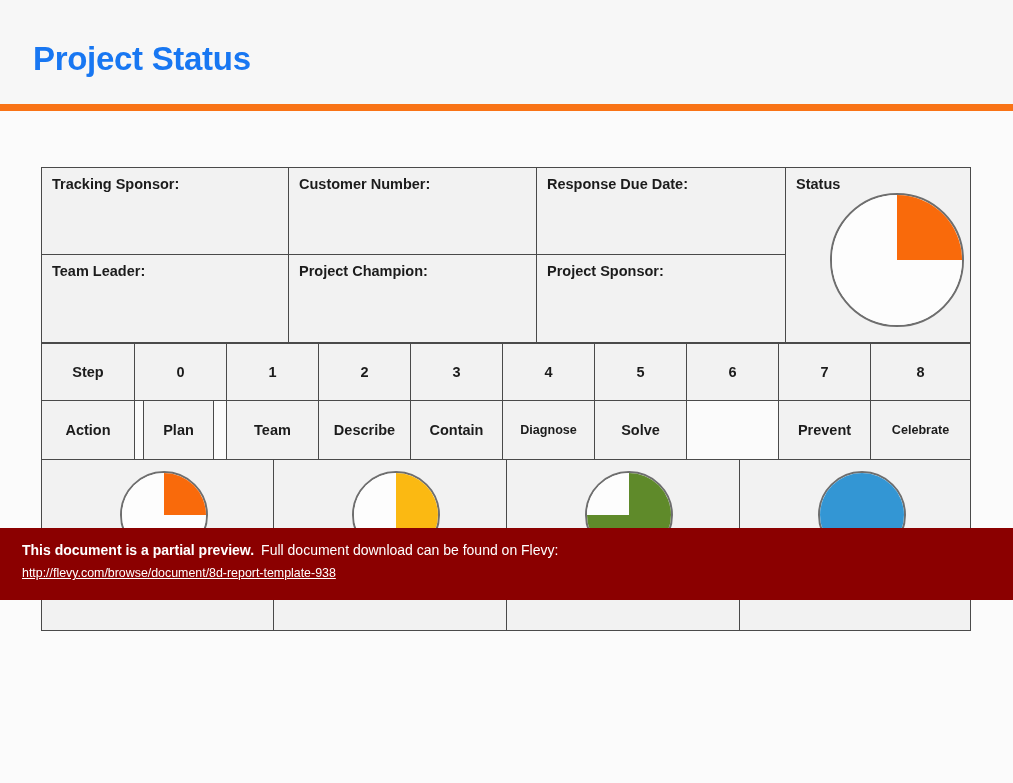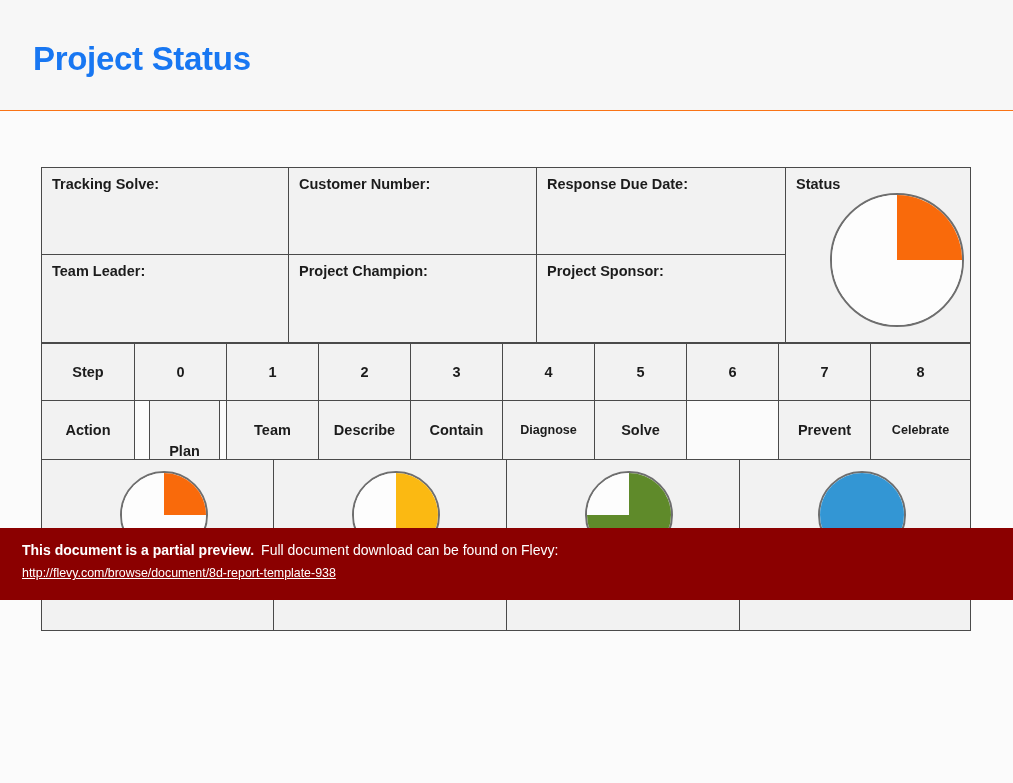--- a/index.html
+++ b/index.html
@@ -16,21 +16,21 @@
     position: relative;
   }
 
   
   #header-band {
     position: absolute;
     left: 0; top: 0;
     width: 1013px;
     height: 111px;
     background: #f7f7f7;
-    border-bottom: 1px solid #f97316;
+    border-bottom: 7px solid #f97316;
     box-sizing: border-box;
   }
   #page-title {
     position: absolute;
     left: 33px;
     top: 40px;
     font-size: 33px;
     font-weight: bold;
     color: #1877f2;
     letter-spacing: -0.3px;
@@ -157,21 +157,21 @@
   <div id="page-title">Project Status</div>
 </div>
 
 <div id="slide-body">
 
   <div id="status-table">
 
     <div class="trow" style="height:176px;">
 
       <div class="tcell" style="left:0px; top:0px; width:248px; height:88px;">
-        <span class="cell-label">Tracking Solve:</span>
+        <span class="cell-label">Tracking Sponsor:</span>
       </div>
       <div class="tcell" style="left:495px; top:0px; width:250px; height:88px;">
         <span class="cell-label">Response Due Date:</span>
       </div>
       <div class="tcell" style="left:247px; top:0px; width:249px; height:88px;">
         <span class="cell-label">Customer Number:</span>
       </div>
 
       <div class="tcell" style="left:0px; top:87px; width:248px; height:89px;">
         <span class="cell-label">Team Leader:</span>
@@ -221,21 +221,21 @@
       </div>
       <div class="tcell cell-center" style="left:829px; top:0px; width:101px; height:58px;">
         <span>8</span>
       </div>
     </div>
 
     <div class="trow" style="height:60px;">
       <div class="tcell cell-center" style="left:0px; top:-1px; width:94px; height:60px;">
         <span>Action</span>
       </div>
-      <div class="tcell cell-center" style="left:108px; top:-1px; width:71px; height:60px;align-items:flex-end;">
+      <div class="tcell cell-center" style="left:102px; top:-1px; width:71px; height:60px;">
         <span>Plan</span>
       </div>
       <div class="tcell cell-center" style="left:185px; top:-1px; width:93px; height:60px;">
         <span>Team</span>
       </div>
       <div class="tcell cell-center" style="left:277px; top:-1px; width:93px; height:60px;align-items:center;">
         <span>Describe</span>
       </div>
       <div class="tcell cell-center" style="left:369px; top:-1px; width:93px; height:60px;">
         <span>Contain</span>

